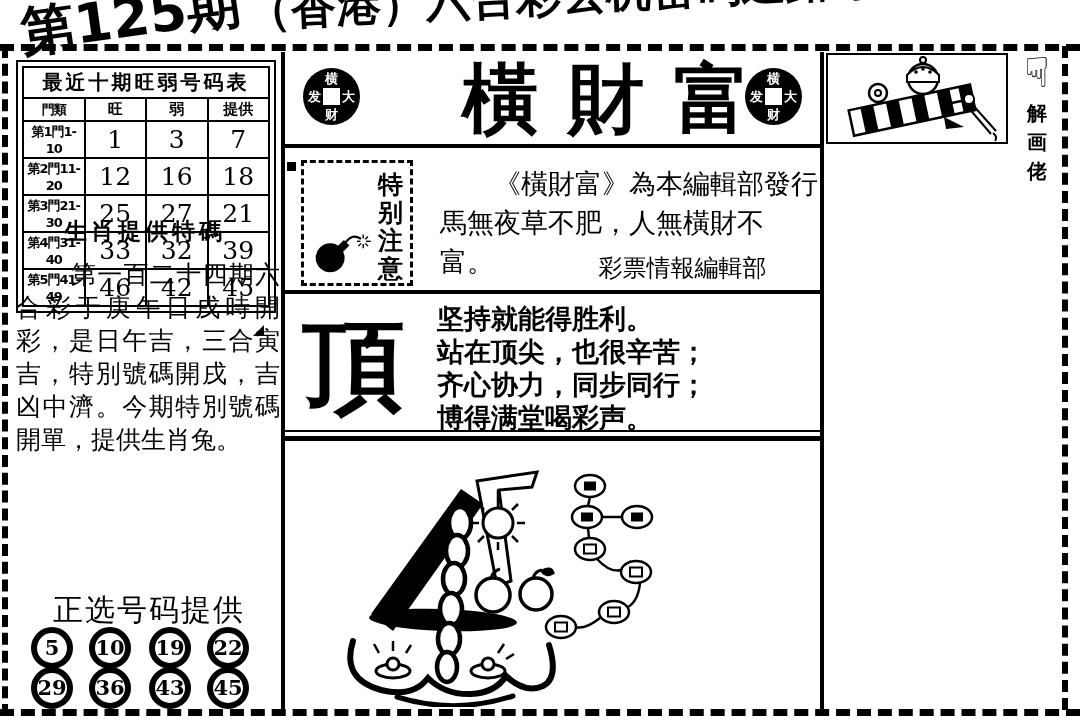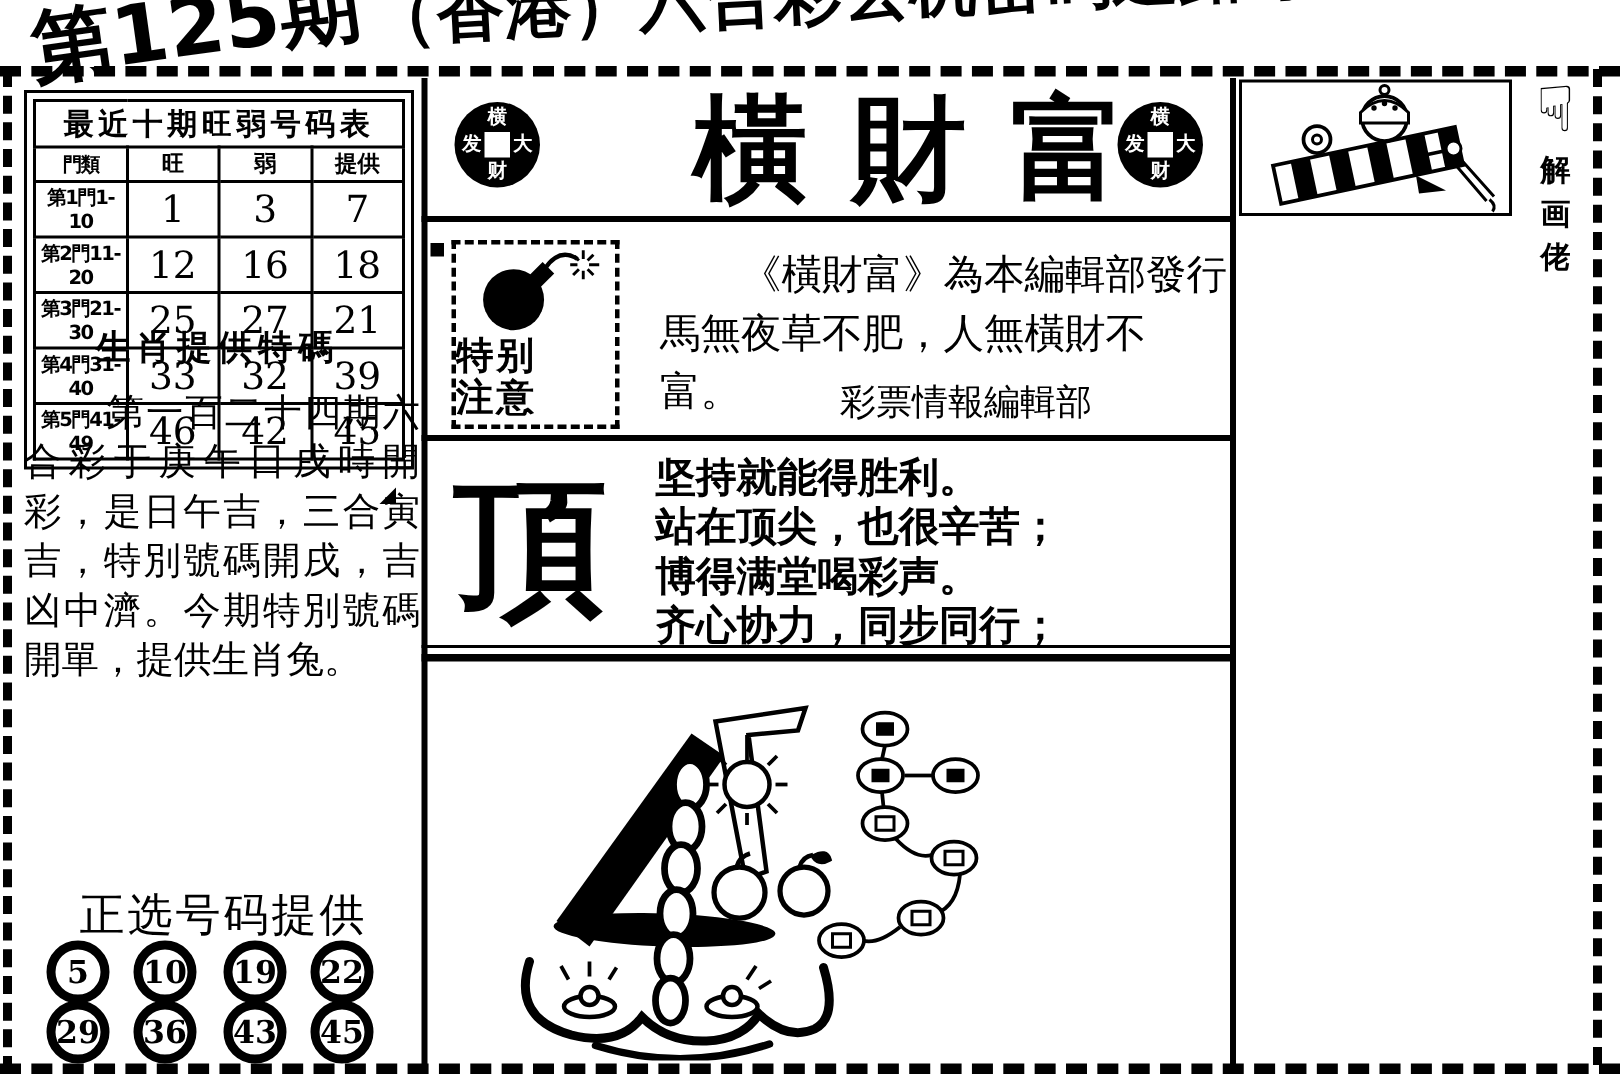--- a/index.html
+++ b/index.html
@@ -44,25 +44,25 @@
   .coin .hole{position:absolute;left:20px;top:20px;width:17px;height:17px;background:#fff}
   .coin span{position:absolute;color:#fff;font-size:13px;font-weight:bold;line-height:13px}
   .coin .c-top{left:0;right:0;top:4px;text-align:center}
   .coin .c-bottom{left:0;right:0;bottom:4px;text-align:center}
   .coin .c-left{left:5px;top:22px}
   .coin .c-right{right:5px;top:22px}
   .sq-dot{position:absolute;left:287px;top:162px;width:9px;height:9px;background:#000}
   .tri-dot{position:absolute;left:253px;top:325px;width:0;height:0;
            border-bottom:11px solid #000;border-left:11px solid transparent}
   .notice-box{position:absolute;left:301px;top:160px;width:112px;height:126px;border:3px dashed #000;
-              box-sizing:border-box;display:flex;flex-direction:column;align-items:flex-start}
+              box-sizing:border-box;display:flex;flex-direction:row;align-items:flex-end}
   .notice-label{text-align:center;font-size:25px;font-weight:bold;line-height:28px;letter-spacing:2px}
   .notice-lines{position:absolute;left:440px;top:164px;width:392px;font-size:27px;line-height:39px}
   .notice-lines .ln0{text-indent:2em}
-  .notice-sig{position:absolute;left:560px;top:252px;width:245px;font-size:24px}
+  .notice-sig{position:absolute;left:560px;top:252px;width:245px;text-align:center;font-size:24px}
   .verse-big{position:absolute;left:298px;top:302px;width:112px;height:128px;text-align:center;
              font-size:102px;line-height:126px;font-weight:bold}
   .verse-lines{position:absolute;left:437px;top:302px;width:386px;font-size:27px;font-weight:bold;
                line-height:33px}
   
   .tr-box{position:absolute;left:826px;top:53px;width:182px;height:91px;border:2px solid #000;
           box-sizing:border-box}
   .interp{position:absolute;left:1014px;top:50px;width:46px;text-align:center}
   .interp .hand{font-size:42px;line-height:46px}
   .interp .ichar{font-size:20px;font-weight:bold;line-height:24px;margin-top:5px}
@@ -192,22 +192,22 @@
     <div class="ln0">《橫財富》為本編輯部發行</div>
     <div>馬無夜草不肥，人無橫財不</div>
     <div>富。</div>
   </div>
   <div class="notice-sig">彩票情報編輯部</div>
 
   <div class="verse-big">頂</div>
   <div class="verse-lines">
     <div>坚持就能得胜利。</div>
     <div>站在顶尖，也很辛苦；</div>
+    <div>齐心协力，同步同行；</div>
     <div>博得满堂喝彩声。</div>
-    <div>齐心协力，同步同行；</div>
   </div>
 
   <svg class="main-illus" viewBox="0 0 536 264">
 
     <polygon points="176,46 198,61 108,188 86,171" fill="#000"></polygon>
 
     <ellipse cx="158" cy="177" rx="74" ry="11" fill="#000" transform="rotate(2 158 177)"></ellipse>
 
     <g fill="#fff" stroke="#000" stroke-width="4.5">
       <ellipse cx="175" cy="80" rx="11" ry="16"></ellipse>

